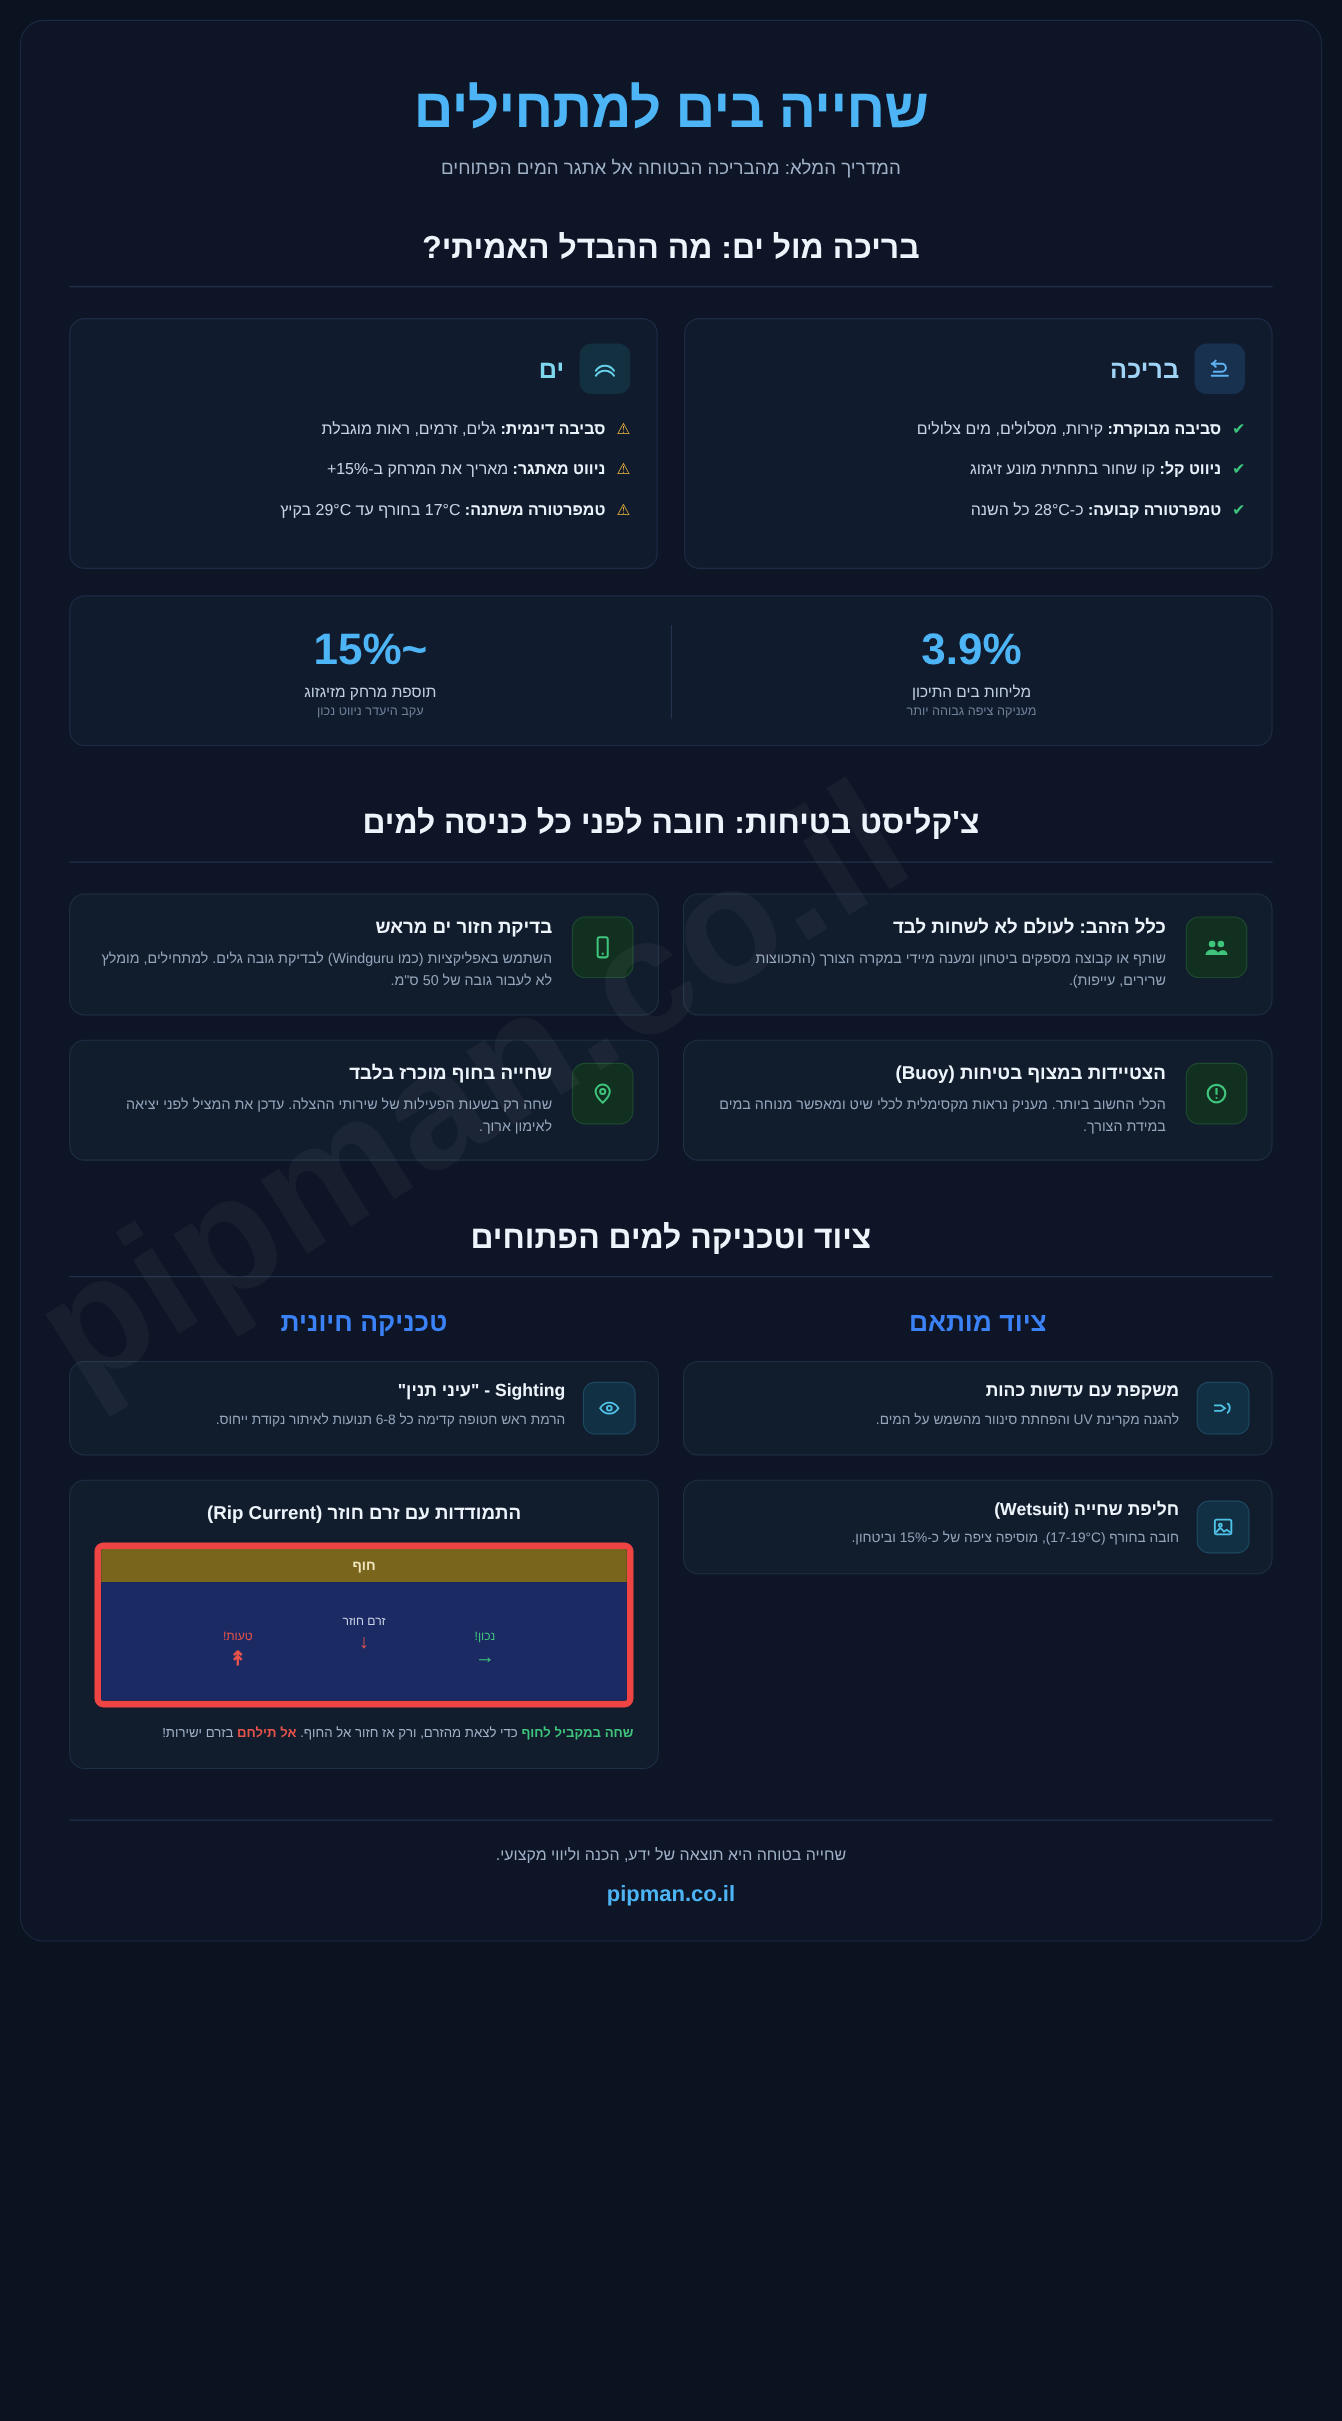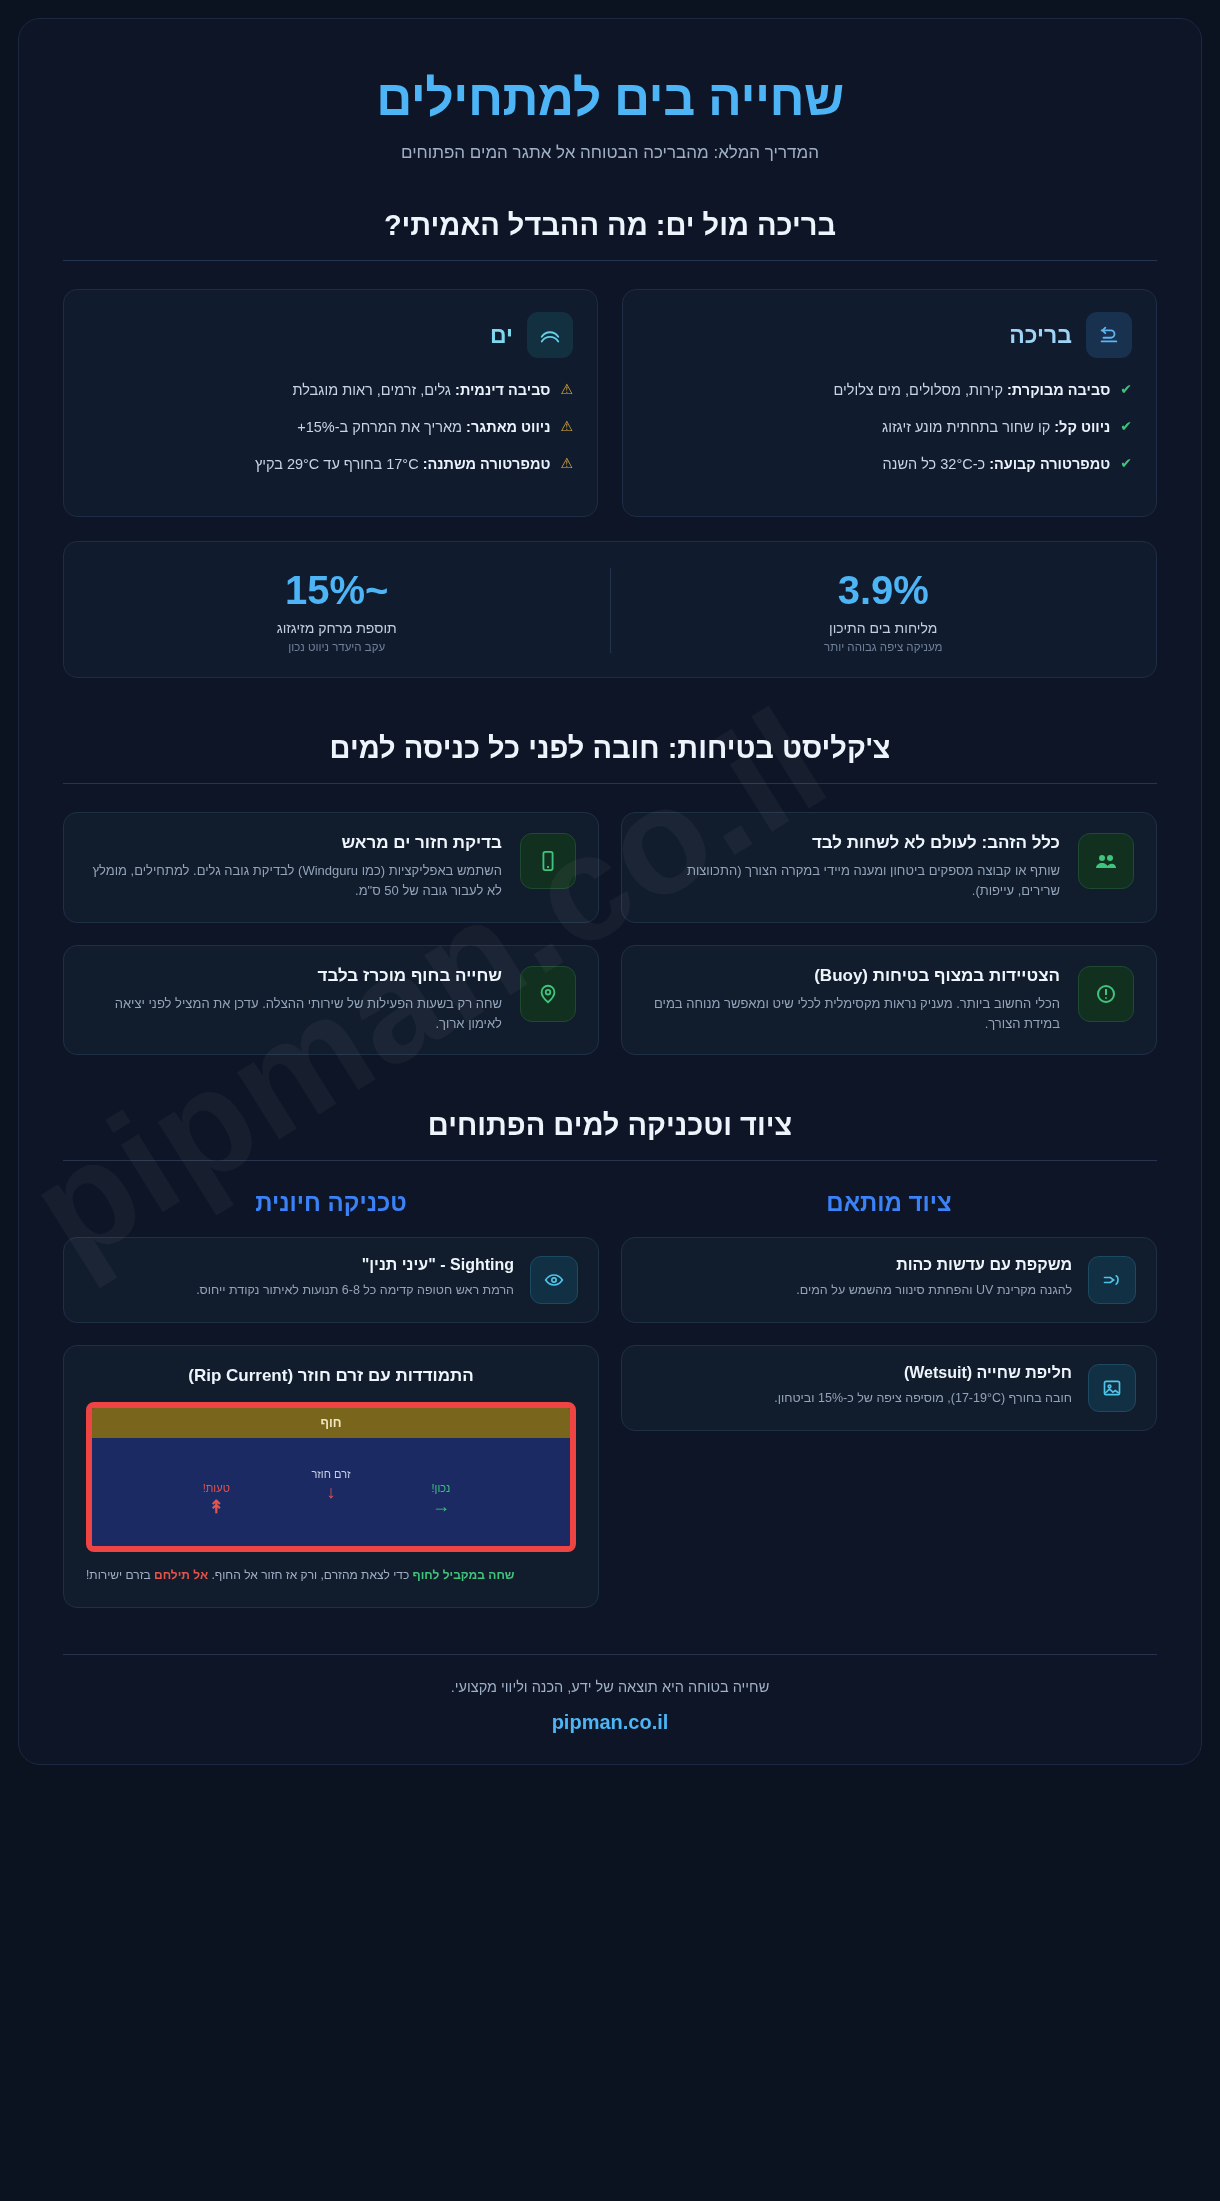--- a/index.html
+++ b/index.html
@@ -204,21 +204,21 @@
     height:108px;
     position:relative;
   }
   .lab{
     position:absolute;
     text-align:center;
     font-size:11px;
   }
   .lab .arrow{font-size:18px;display:block;margin-top:2px;font-weight:bold;}
   .rip-note{
-    text-align:left;
+    text-align:right;
     font-size:12px;
     color:#9fb0c7;
     margin-top:14px;
     line-height:1.6;
   }
   .rip-note .g{color:#3fc47c;font-weight:bold;}
   .rip-note .r{color:#e5534b;font-weight:bold;}
   .footer-rule{height:1px;background:#26354f;margin:46px 0 24px;}
   .footer-text{text-align:center;color:#9fb0c7;font-size:14.5px;}
   .footer-link{text-align:center;color:#4db5f5;font-size:20px;font-weight:bold;margin-top:16px;}
@@ -254,21 +254,21 @@
         <div class="bullet">
           <span class="mark ok">✔</span>
           <span><b>סביבה מבוקרת:</b><span> קירות, מסלולים, מים צלולים</span></span>
         </div>
         <div class="bullet">
           <span class="mark ok">✔</span>
           <span><b>ניווט קל:</b><span> קו שחור בתחתית מונע זיגזוג</span></span>
         </div>
         <div class="bullet">
           <span class="mark ok">✔</span>
-          <span><b>טמפרטורה קבועה:</b><span> כ-32°C כל השנה</span></span>
+          <span><b>טמפרטורה קבועה:</b><span> כ-28°C כל השנה</span></span>
         </div>
       </div>
 
       <div class="panel">
         <div class="panel-head">
           <div class="icon-box icon-teal">
             <svg width="22" height="22" viewBox="0 0 24 24" fill="none" stroke="#66d0e8" stroke-width="2" stroke-linecap="round">
               <path d="M3 14c2-3 5-5 9-5s7 2 9 5"></path>
                 <path d="M3 19c2-3 5-5 9-5s7 2 9 5"></path>
             </svg>

